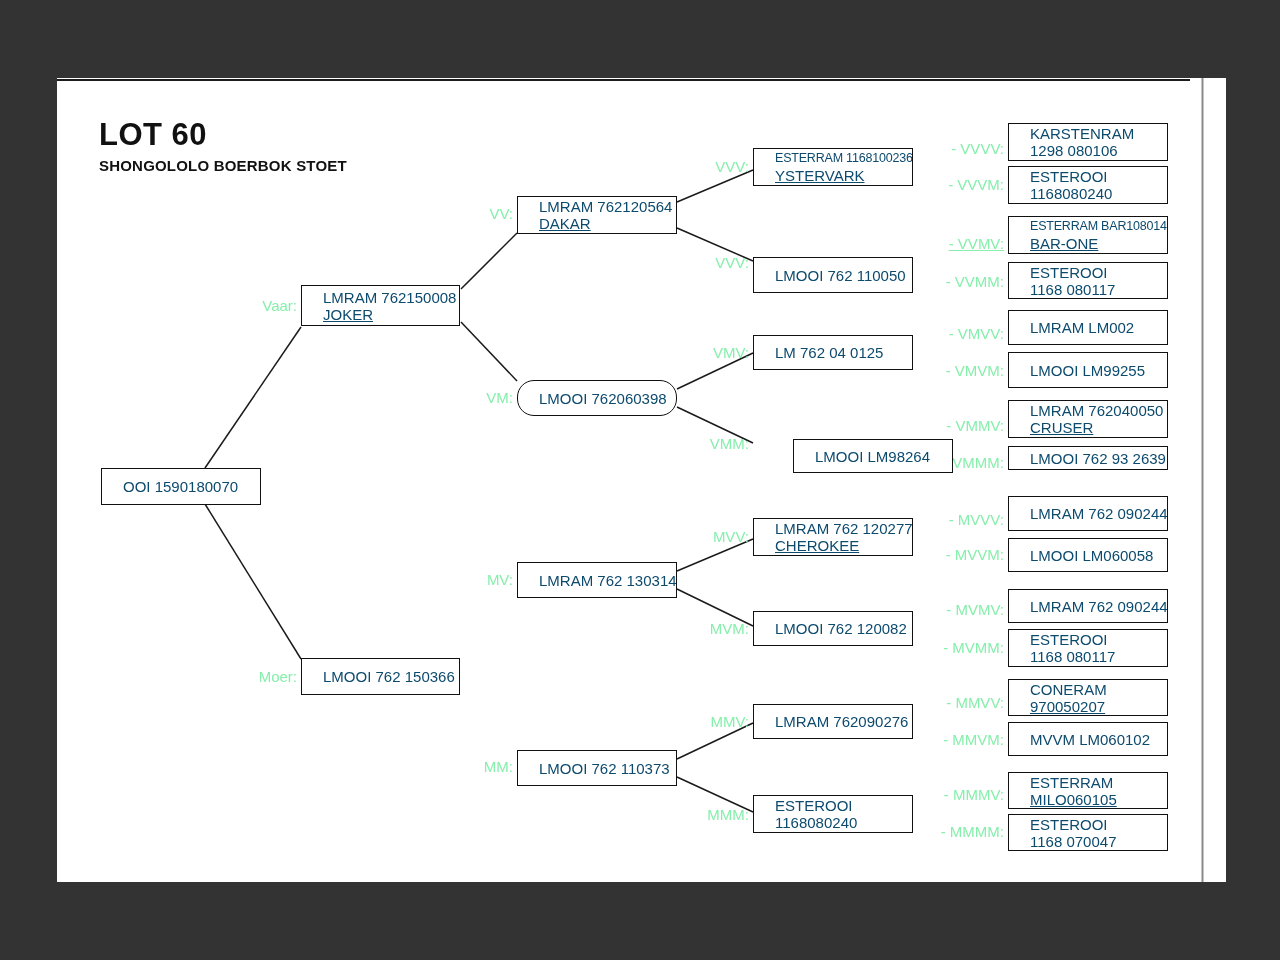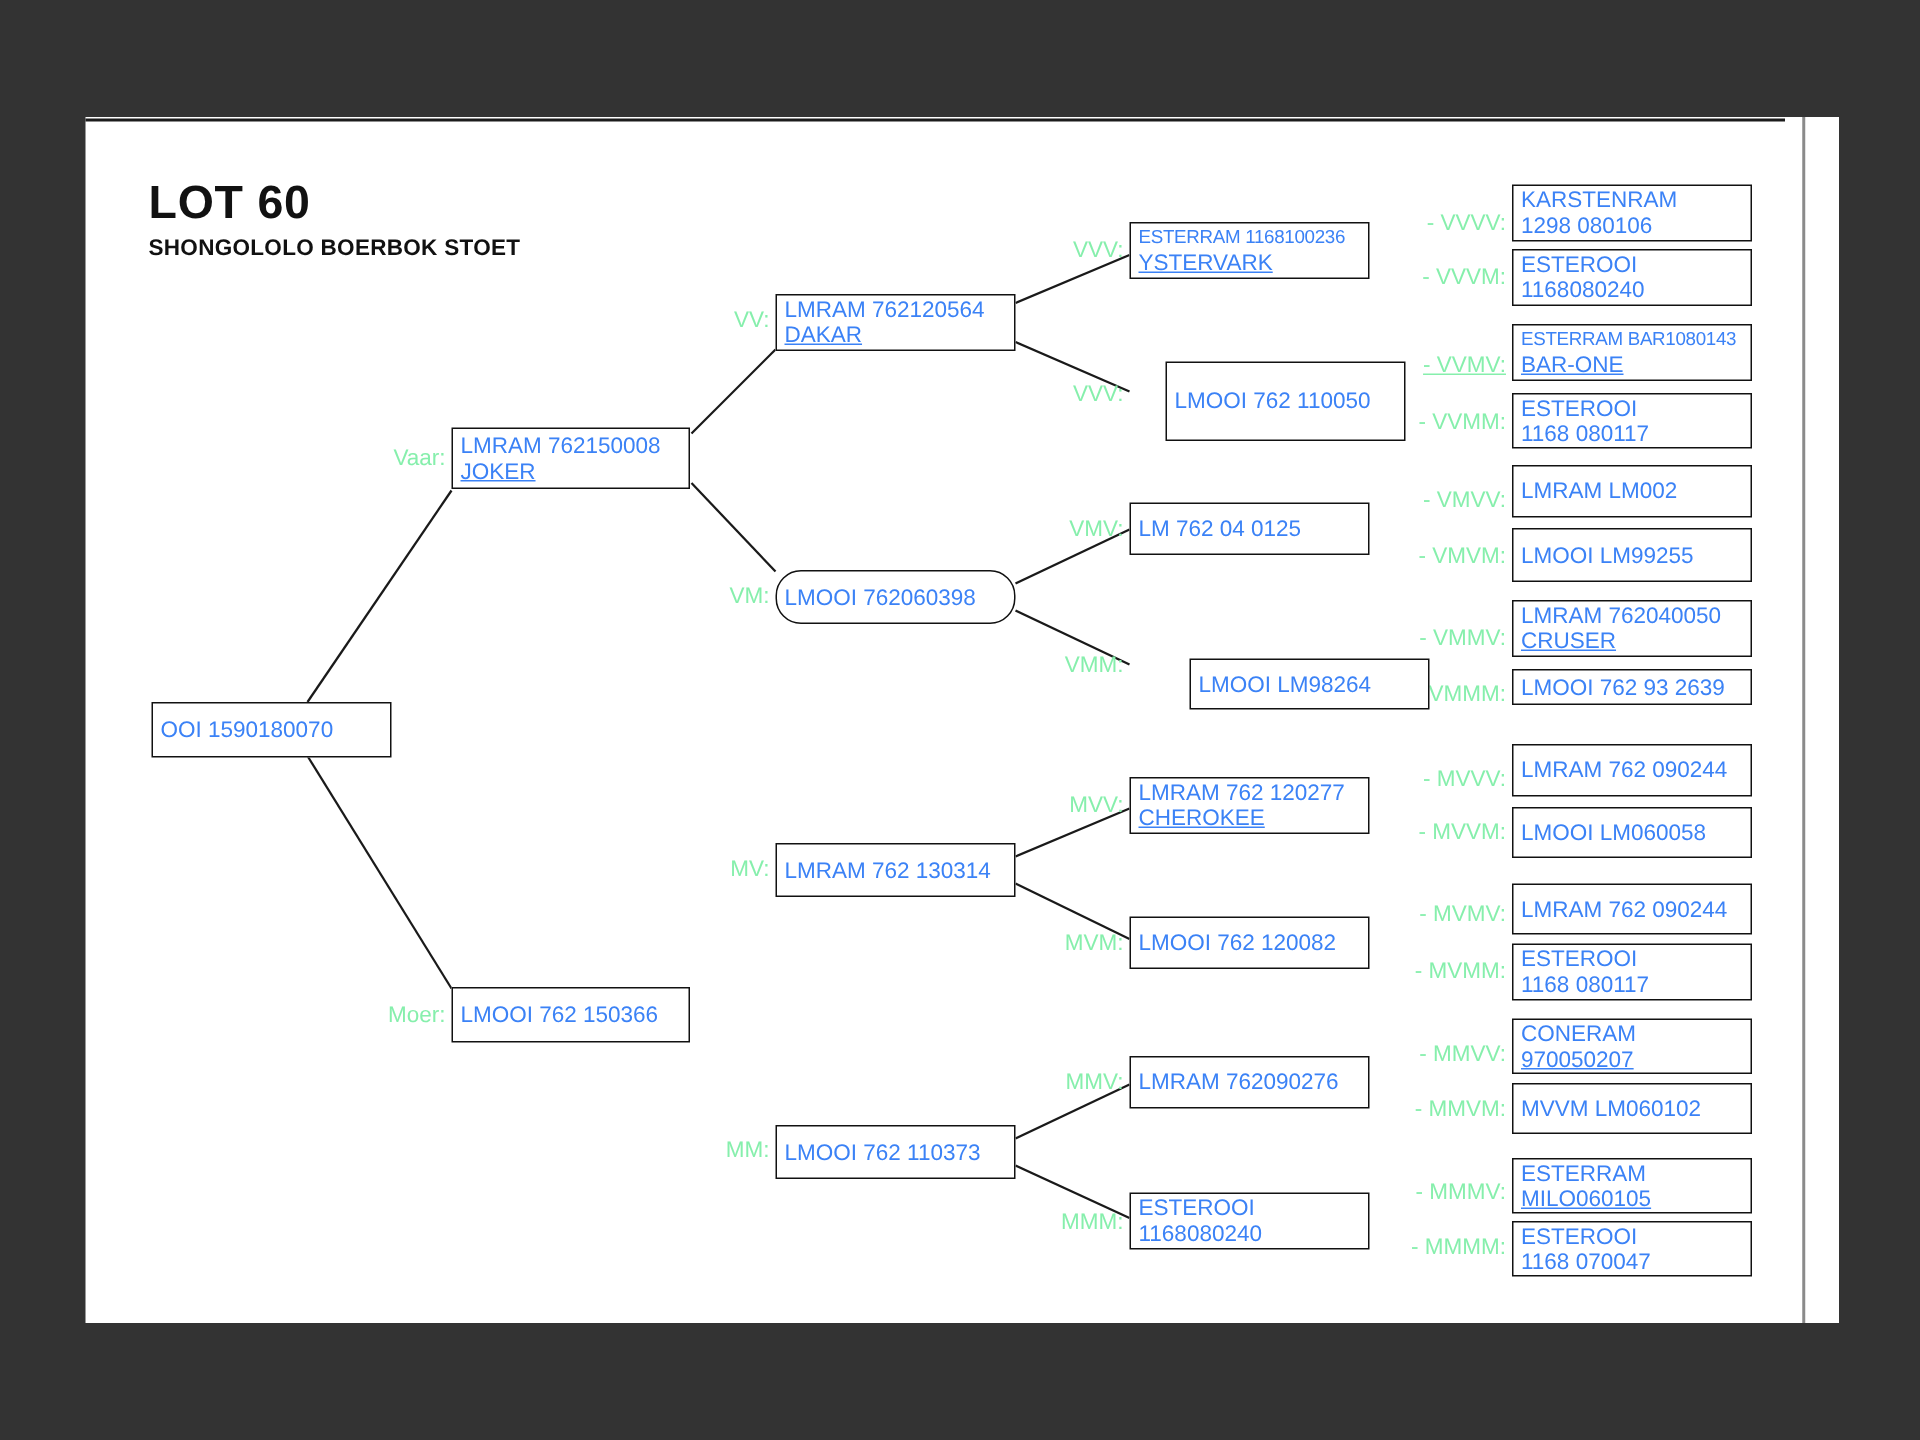--- a/index.html
+++ b/index.html
@@ -3,21 +3,21 @@
 <meta charset="utf-8">
 <style>
   * { margin:0; padding:0; box-sizing:border-box; }
   html,body { width:1280px; height:960px; }
   body { background:#2f2f2f; font-family:"Liberation Sans", sans-serif; }
   .canvas { position:relative; width:1280px; height:960px; background:#333333; overflow:hidden; }
   .page { position:absolute; left:57px; top:78px; width:1169px; height:804px; background:#ffffff; }
   svg.lines { position:absolute; left:0; top:0; width:1280px; height:960px; pointer-events:none; }
   .title { position:absolute; left:99px; top:117px; font-size:31px; font-weight:bold; color:#111; letter-spacing:0.5px; }
   .subtitle { position:absolute; left:99px; top:157px; font-size:15px; font-weight:bold; color:#111; letter-spacing:0.2px; }
-  .box { position:absolute; border:1.5px solid #111; background:#fff; display:flex; flex-direction:column; justify-content:center; padding:0 5px; font-size:15px; line-height:17px; color:#3b82f6; white-space:nowrap; overflow:hidden; }
+  .box { position:absolute; border:1.5px solid #111; background:#fff; display:flex; flex-direction:column; justify-content:center; padding:0 21px; font-size:15px; line-height:17px; color:#0c4a6e; white-space:nowrap; overflow:hidden; }
   .box .u { text-decoration:underline; }
   .box .sm { font-size:12.5px; letter-spacing:-0.2px; }
   .lbl { position:absolute; font-size:15px; color:#86efac; text-align:right; white-space:nowrap; }
 </style>
 </head>
 <body>
 
 <div class="canvas">
 
   <div class="page"></div>
@@ -103,21 +103,21 @@
     <span>LMRAM 762 130314</span>
   </div>
   <div class="box" style="left:517px;top:750px;width:160px;height:36px;">
     <span>LMOOI 762 110373</span>
   </div>
 
   <div class="box" style="left:753px;top:148px;width:160px;height:38px;">
     <span class="sm">ESTERRAM 1168100236</span>
     <span class="u">YSTERVARK</span>
   </div>
-  <div class="box" style="left:753px;top:241px;width:160px;height:53px;margin-left:24px;">
+  <div class="box" style="left:753px;top:257px;width:160px;height:36px;">
     <span>LMOOI 762 110050</span>
   </div>
   <div class="box" style="left:753px;top:335px;width:160px;height:35px;">
     <span>LM 762 04 0125</span>
   </div>
   <div class="box" style="left:793px;top:427px;width:160px;height:34px;margin-top:12px;">
     <span>LMOOI LM98264</span>
   </div>
   <div class="box" style="left:753px;top:518px;width:160px;height:38px;">
     <span>LMRAM 762 120277</span>

